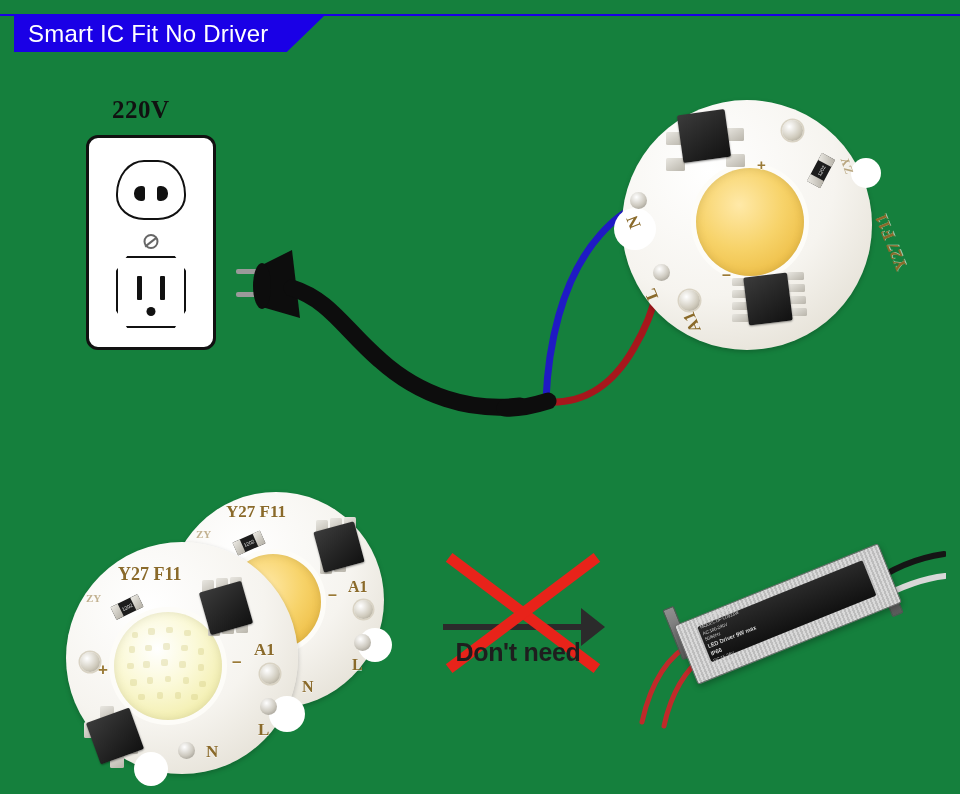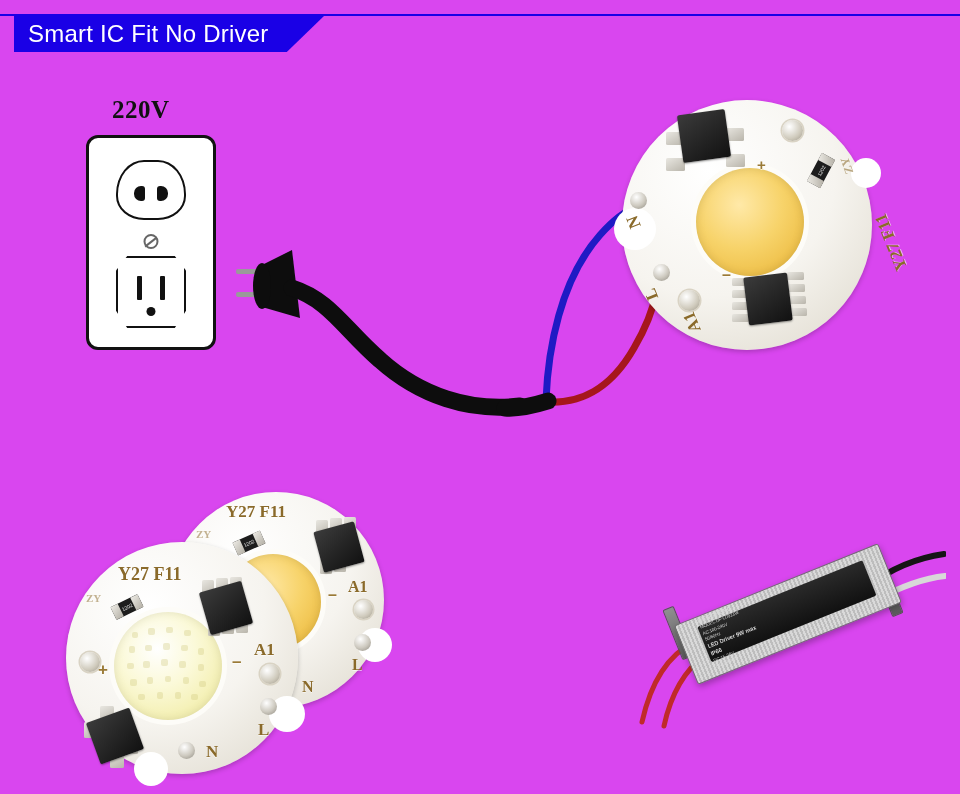--- a/index.html
+++ b/index.html
@@ -3,21 +3,21 @@
 <meta charset="utf-8">
 <style>
   html,body{margin:0;padding:0;}
   body{
     width:960px;height:794px;
     background:#ffffff;
     font-family:"Liberation Sans", sans-serif;
     overflow:hidden;
     position:relative;
   }
-  #stage{position:relative;width:960px;height:794px;background:#d946ef;}
+  #stage{position:relative;width:960px;height:794px;background:#15803d;}
 
   
   .banner-rule{
     position:absolute;left:0;top:14px;width:960px;height:2px;
     background:#1a00e6;
   }
   .banner{
     position:absolute;left:14px;top:16px;height:36px;width:310px;
     background:#1a00e6;
     clip-path:polygon(0 0, 100% 0, 88% 100%, 0 100%);
@@ -358,20 +358,28 @@
 
     <div class="mark" style="left:52px;top:22px;font-size:18px;">Y27 F11</div>
     <div class="mark" style="left:20px;top:50px;font-size:11px;opacity:.5;">ZY</div>
     <div class="mark" style="left:188px;top:98px;font-size:17px;">A1</div>
     <div class="mark" style="left:192px;top:178px;font-size:17px;">L</div>
     <div class="mark" style="left:140px;top:200px;font-size:17px;">N</div>
     <div class="mark sym" style="left:32px;top:118px;font-size:17px;">+</div>
     <div class="mark sym" style="left:166px;top:110px;font-size:17px;">–</div>
   </div>
 
+  <div class="dn">
+    <div class="dn-arrow"></div>
+    <div class="dn-x">
+      <span class="a"></span>
+        <span class="b"></span>
+    </div>
+    <div class="dn-text">Don't need</div>
+  </div>
 
   <div class="driver-wrap">
     <svg viewBox="0 0 310 200" style="position:absolute;inset:0;width:310px;height:200px;">
 
       <path d="M58 112 C 30 126, 14 156, 6 192" stroke="#c02a2a" stroke-width="5" fill="none" stroke-linecap="round"></path>
       <path d="M70 124 C 46 142, 34 168, 28 196" stroke="#c02a2a" stroke-width="5" fill="none" stroke-linecap="round"></path>
 
       <path d="M232 56 C 256 38, 280 28, 308 24" stroke="#151515" stroke-width="6" fill="none" stroke-linecap="round"></path>
       <path d="M240 70 C 266 56, 290 48, 309 46" stroke="#d8d8d8" stroke-width="6" fill="none" stroke-linecap="round"></path>
     </svg>

